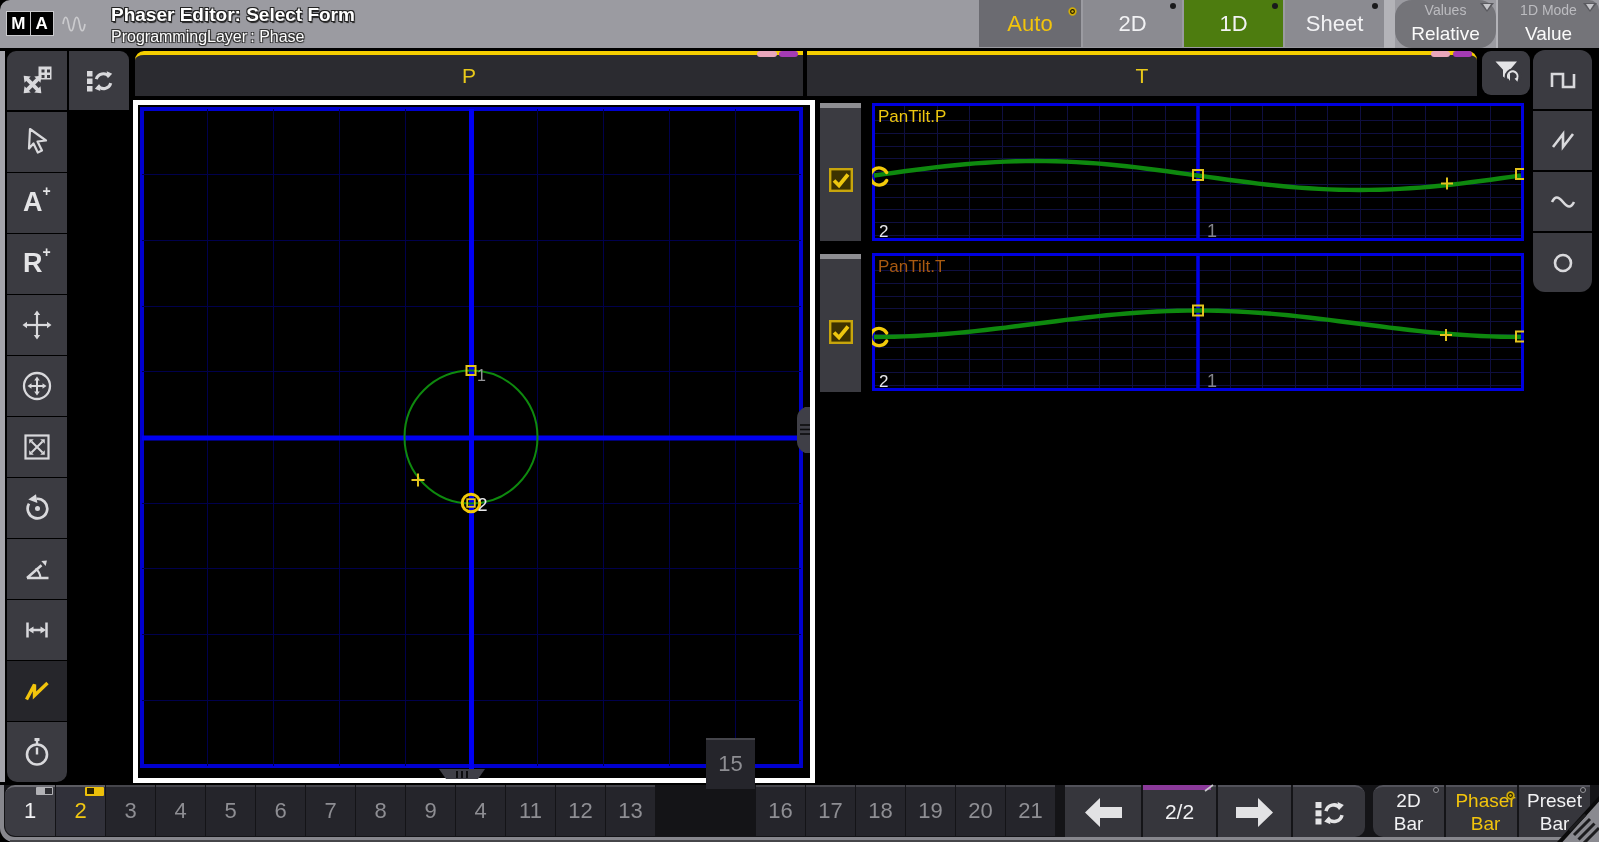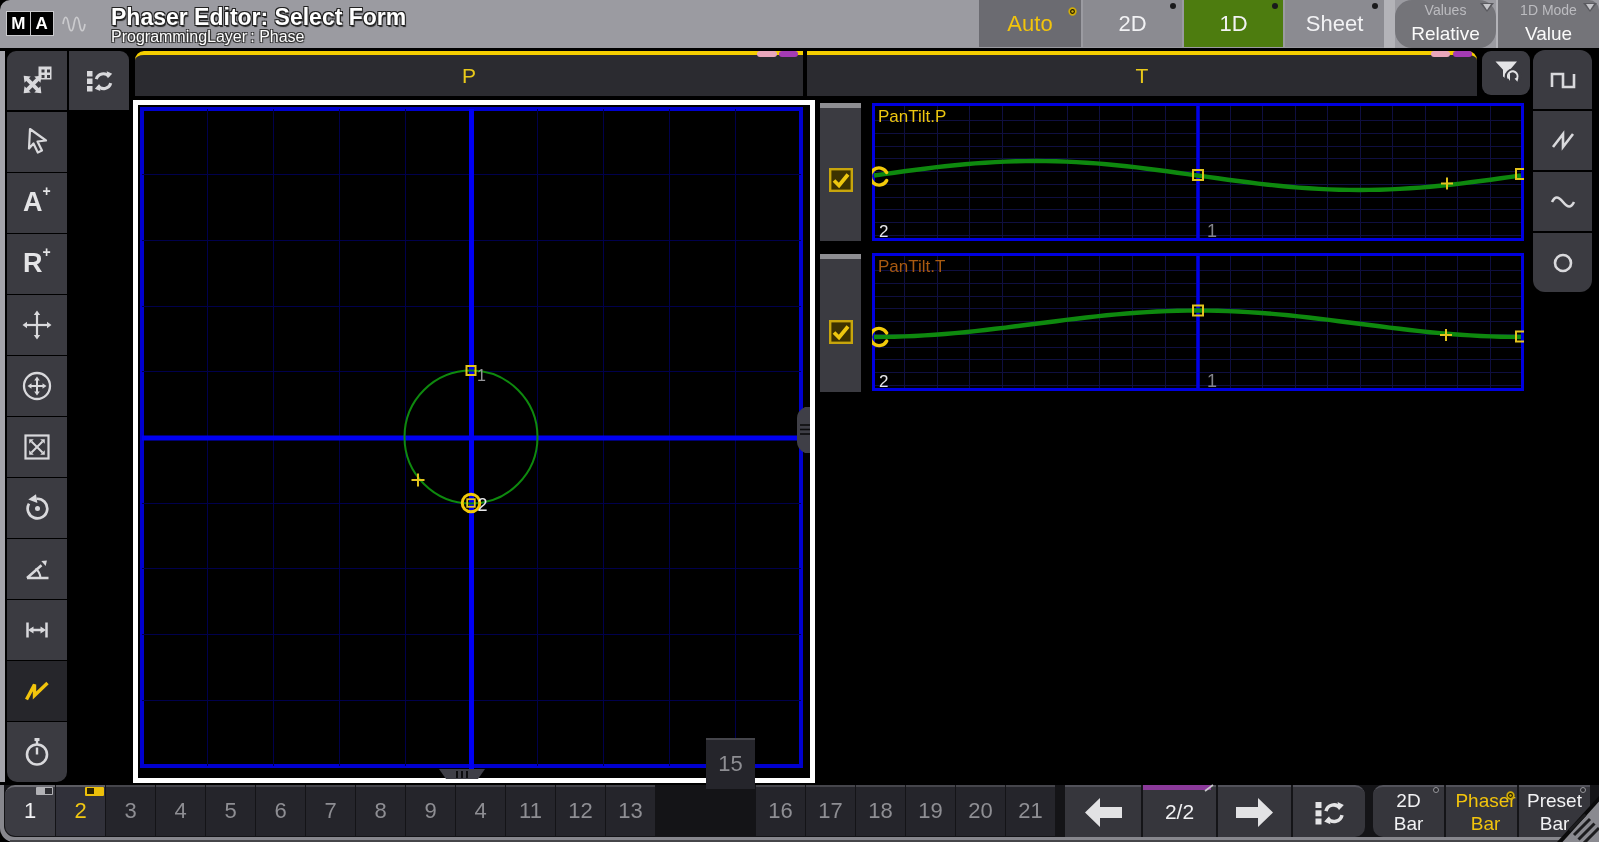--- a/index.html
+++ b/index.html
@@ -1,20 +1,20 @@
 <!DOCTYPE html>
 <html><head><meta charset="utf-8"><style>
 *{margin:0;padding:0;box-sizing:border-box;}
 html,body{width:1599px;height:842px;background:#000;overflow:hidden;font-family:"Liberation Sans",sans-serif;}
 .abs{position:absolute;}
 .titlebar{position:absolute;left:0;top:0;width:1599px;height:48px;background:#9b9ba1;border-radius:10px 0 0 0;}
 .malogo{position:absolute;left:6px;top:11px;width:48px;height:25px;background:#000;display:flex;}
 .malogo div{flex:1;border:1px solid #c9c9cc;color:#fff;font-weight:bold;font-size:17px;display:flex;align-items:center;justify-content:center;}
 .malogo div:first-child{border-right:none;}
-.ttl{position:absolute;left:111px;top:4px;font-size:23px;font-weight:bold;color:#fff;
+.ttl{position:absolute;left:111px;top:4px;font-size:19px;font-weight:bold;color:#fff;
  text-shadow:-1px -1px 0 #222,1px -1px 0 #222,-1px 1px 0 #222,1px 2px 1px #222;}
 .sub{position:absolute;left:111px;top:28px;font-size:16px;color:#fdfdfd;
  text-shadow:-1px -1px 0 #333,1px -1px 0 #333,-1px 1px 0 #333,1px 1px 1px #333;}
 .tbtn{position:absolute;top:0;height:47px;display:flex;align-items:center;justify-content:center;font-size:22px;color:#f2f2f4;}
 .dot{position:absolute;width:6px;height:6px;border-radius:50%;background:#1a1a1c;}
 .ringdot{position:absolute;}
 .ddsec{position:absolute;top:0;height:48px;background:#747479;color:#fff;}
 .ddlab{position:absolute;top:2px;width:100%;text-align:center;font-size:14px;color:#bcbcc0;}
 .ddval{position:absolute;bottom:3px;width:100%;text-align:center;font-size:19px;color:#fafafa;}
 .tri{position:absolute;width:0;height:0;border-left:7px solid transparent;border-right:7px solid transparent;border-top:9px solid #5a5a5f;}

